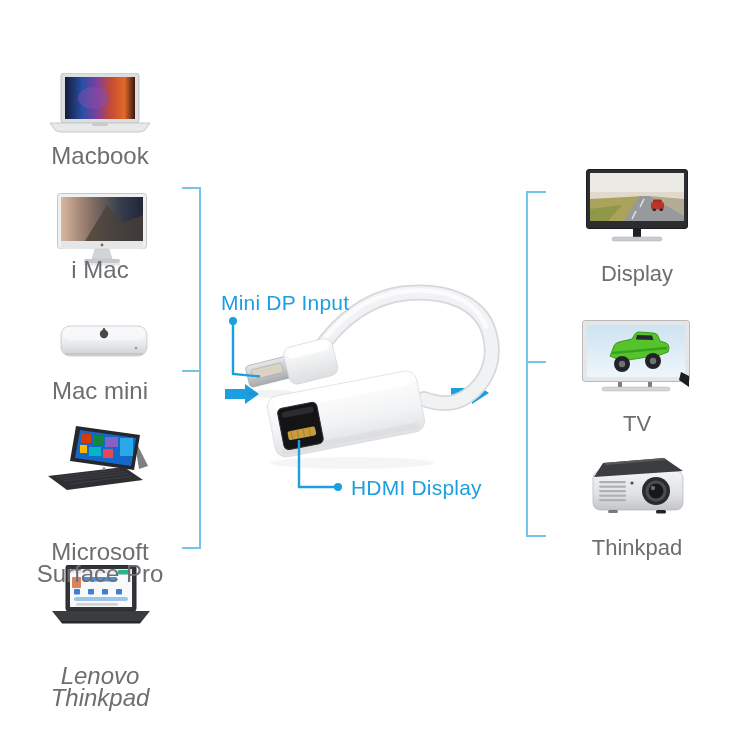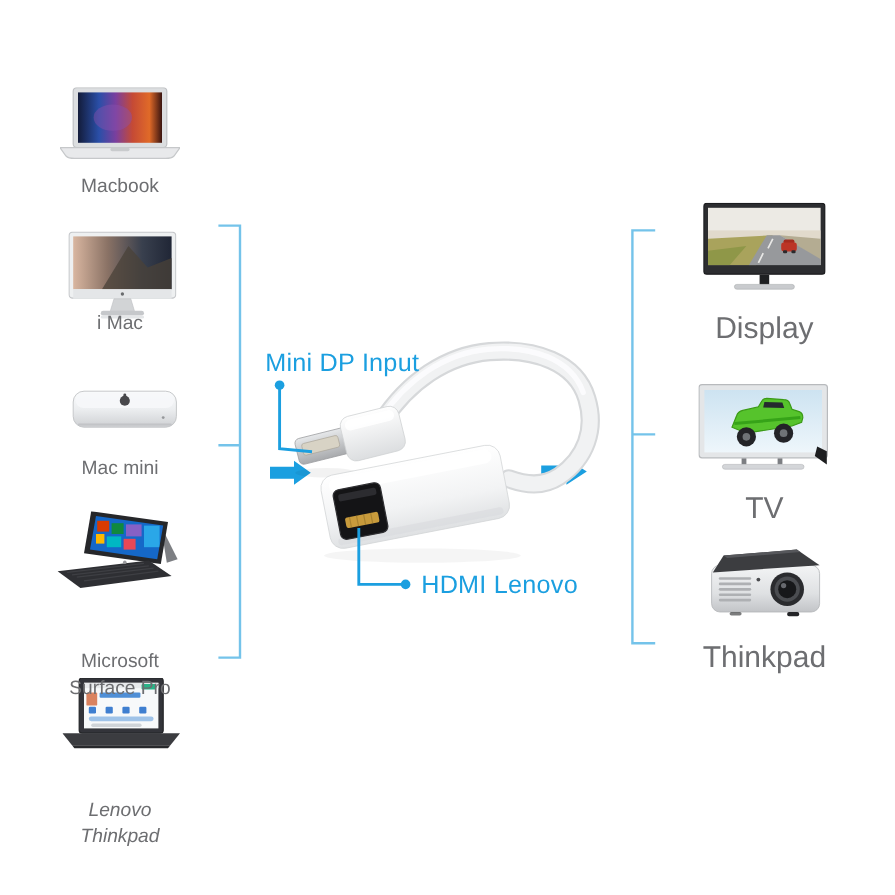--- a/index.html
+++ b/index.html
@@ -14,22 +14,22 @@
     background:var(--background);
     font-family:"Liberation Sans",sans-serif;
   }
   .overlay{position:absolute;left:0;top:0;width:746px;height:746px;}
   .icon-box{position:absolute;}
   .icon-box svg{width:100%;height:100%;display:block;}
   .device-label{
     position:absolute;text-align:center;white-space:pre-line;
     color:var(--label-gray);
   }
-  .left-label{left:20px;width:160px;font-size:16px;line-height:22px;text-align:center;}
-  .right-label{left:562px;width:150px;font-size:25px;line-height:26px;}
+  .left-label{left:20px;width:160px;font-size:24px;line-height:22px;text-align:center;}
+  .right-label{left:562px;width:150px;font-size:22px;line-height:26px;}
   .adapter-label{
     position:absolute;color:var(--accent-blue);
     font-size:21px;font-weight:400;letter-spacing:.2px;white-space:nowrap;
   }
 </style>
 </head>
 <body>
 
 <svg class="overlay" viewBox="0 0 746 746">
   <defs>
@@ -287,13 +287,13 @@
 <div class="device-label left-label" style="top:501px;margin-top:40px;">Microsoft
 Surface Pro</div>
 <div class="device-label left-label" style="top:665px;font-style:italic;">Lenovo
 Thinkpad</div>
 
 <div class="device-label right-label" style="top:261px;">Display</div>
 <div class="device-label right-label" style="top:411px;">TV</div>
 <div class="device-label right-label" style="top:535px;">Thinkpad</div>
 
 <div class="adapter-label" style="left:221px;top:291px;text-align:center;">Mini DP Input</div>
-<div class="adapter-label" style="left:351px;top:476px;">HDMI Lenovo</div>
+<div class="adapter-label" style="left:351px;top:476px;">HDMI Display</div>
 
 </body></html>

